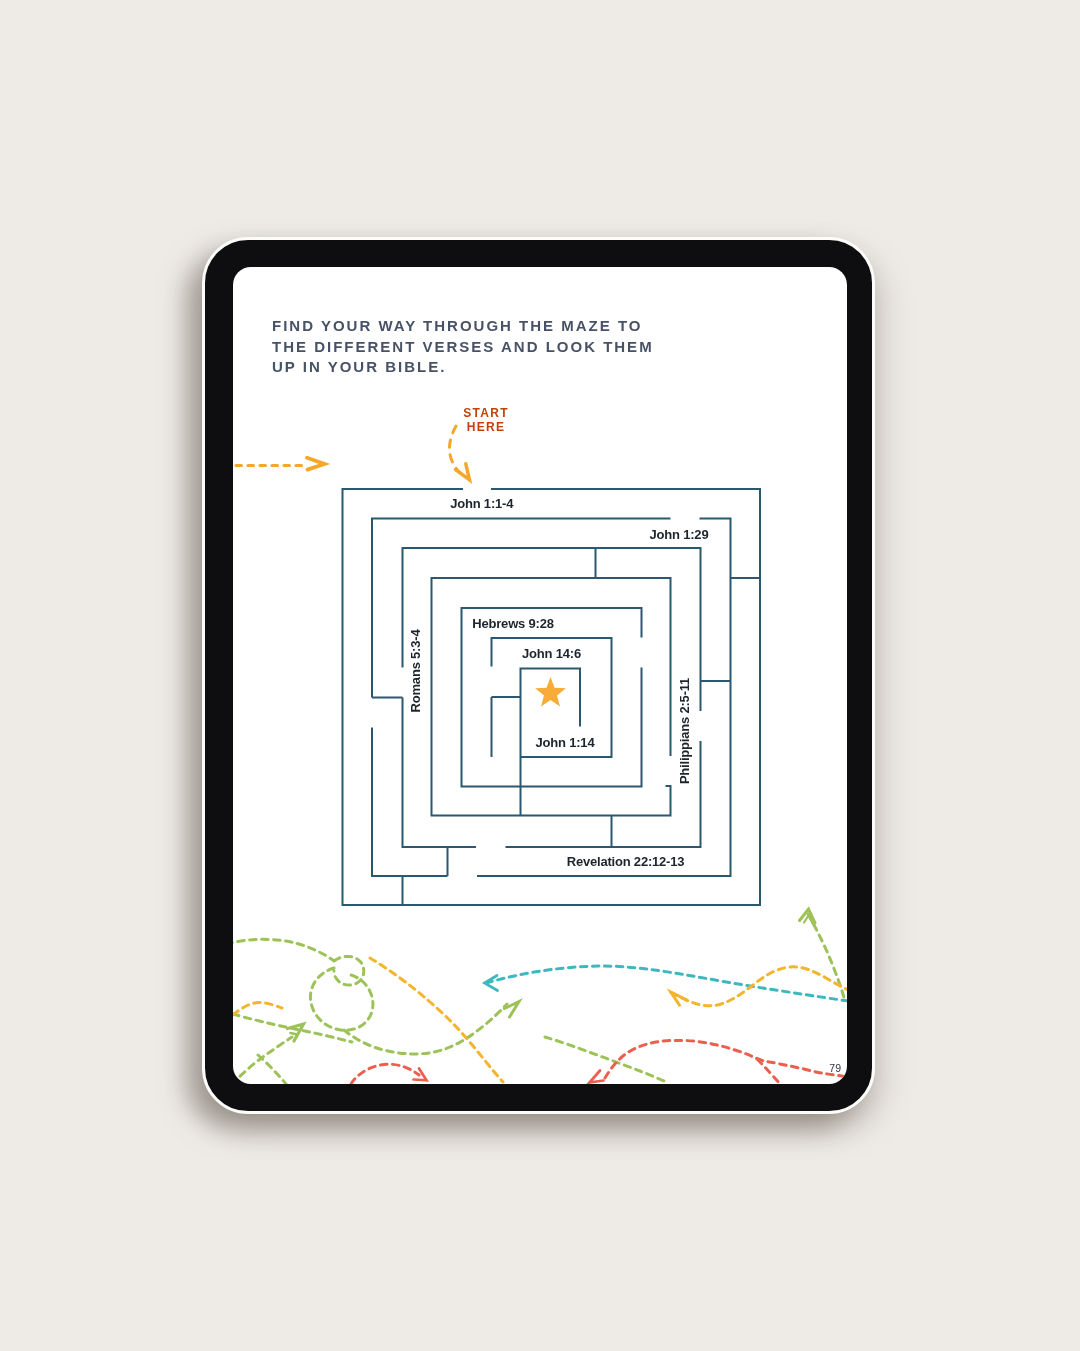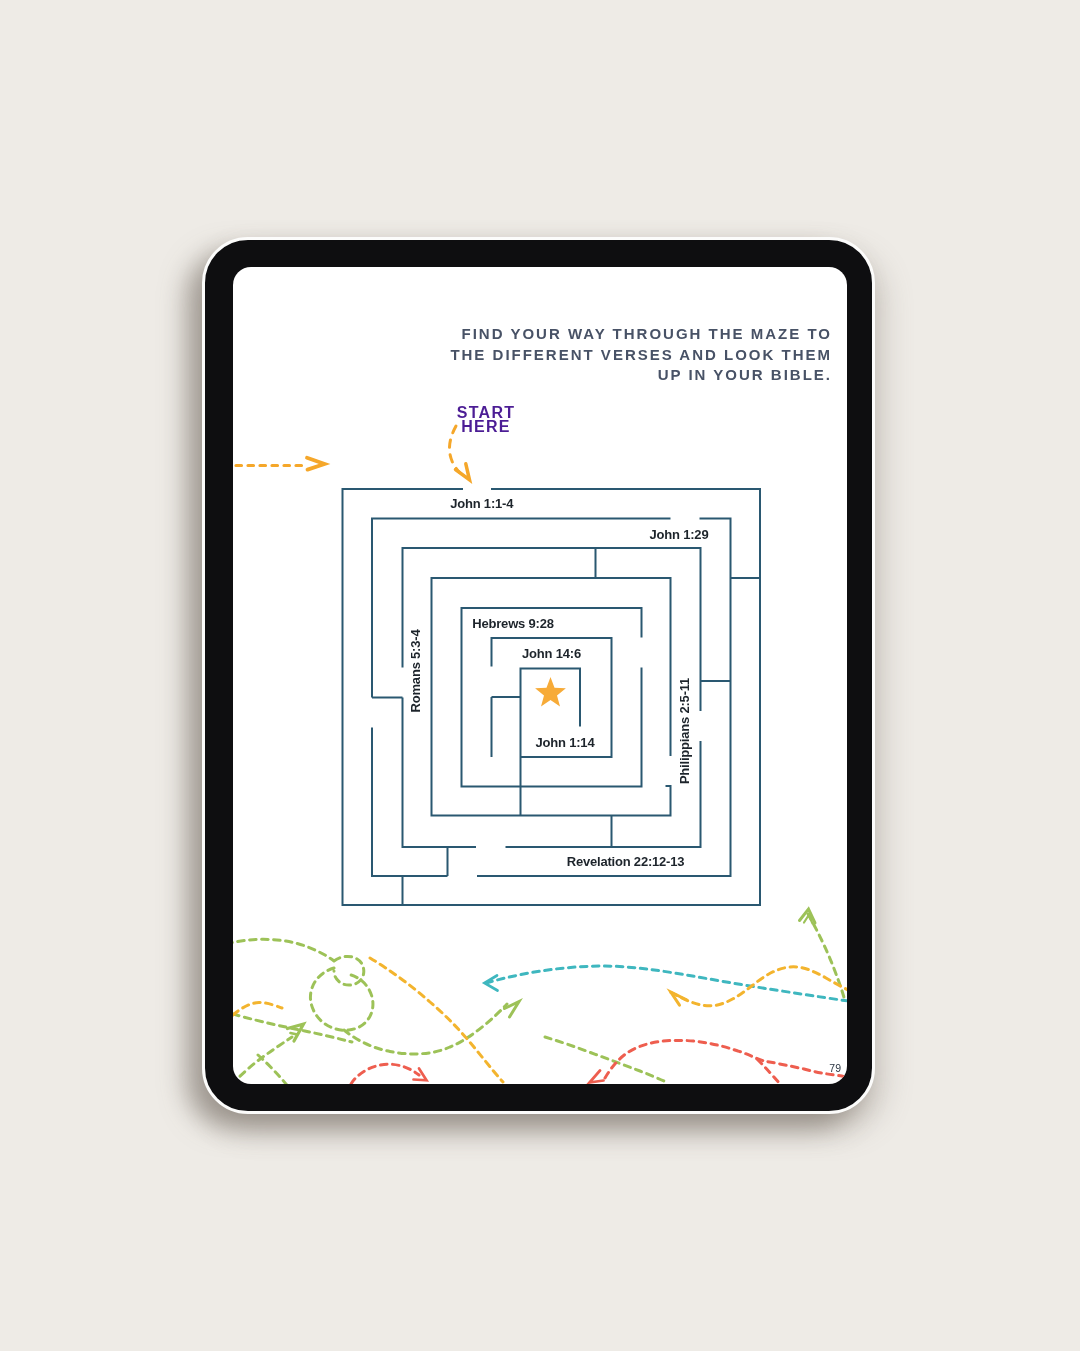--- a/index.html
+++ b/index.html
@@ -7,23 +7,23 @@
        font-family:"Liberation Sans", sans-serif;}
   .abs{position:absolute;}
 </style>
 </head>
 <body>
 
 <div class="abs" style="left:202px;top:237px;width:667px;height:871px;background:#0e0e10;border:3px solid #fcfcfb;border-radius:46px;box-shadow:-16px 14px 26px rgba(108,99,90,0.55), 8px 16px 30px rgba(125,115,105,0.30);"></div>
 
 <div class="abs" style="left:233px;top:267px;width:614px;height:817px;background:#ffffff;border-radius:18px;"></div>
 
-<div class="abs" style="left:272px;top:324px;width:560px;text-align:right;font-size:15px;font-weight:bold;letter-spacing:2.0px;line-height:20.7px;color:#485266;">FIND YOUR WAY THROUGH THE MAZE TO<br>THE DIFFERENT VERSES AND LOOK THEM<br>UP IN YOUR BIBLE.</div>
+<div class="abs" style="left:272px;top:316px;width:560px;text-align:left;font-size:15px;font-weight:bold;letter-spacing:2.0px;line-height:20.7px;color:#485266;">FIND YOUR WAY THROUGH THE MAZE TO<br>THE DIFFERENT VERSES AND LOOK THEM<br>UP IN YOUR BIBLE.</div>
 
-<div class="abs" style="left:426px;top:405.5px;width:120px;text-align:center;font-size:16px;font-weight:bold;letter-spacing:1.3px;line-height:14.9px;color:#4c1d95;">START<br>HERE</div>
+<div class="abs" style="left:426px;top:405.5px;width:120px;text-align:center;font-size:12px;font-weight:bold;letter-spacing:1.3px;line-height:14.9px;color:#c2410c;">START<br>HERE</div>
 
 <svg class="abs" style="left:0;top:0;" width="1080" height="1351" viewBox="0 0 1080 1351">
   <defs>
     <clipPath id="screenclip">
         <rect x="233" y="267" width="614" height="817" rx="18"></rect>
       </clipPath>
   </defs>
 
   <g stroke="#f5a72a" stroke-width="3.2" fill="none" stroke-linecap="round">
     <path d="M236,465.5 H306" stroke-dasharray="5.5 6.5"></path>

